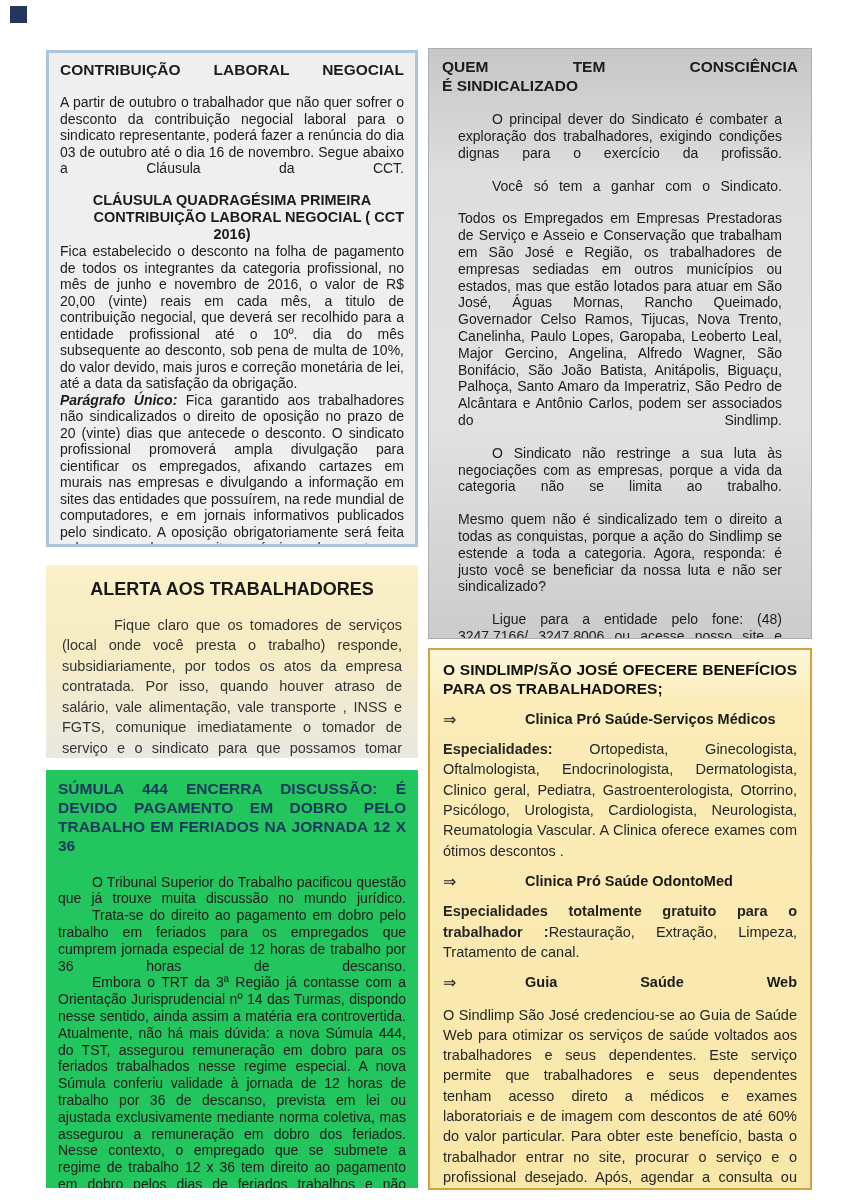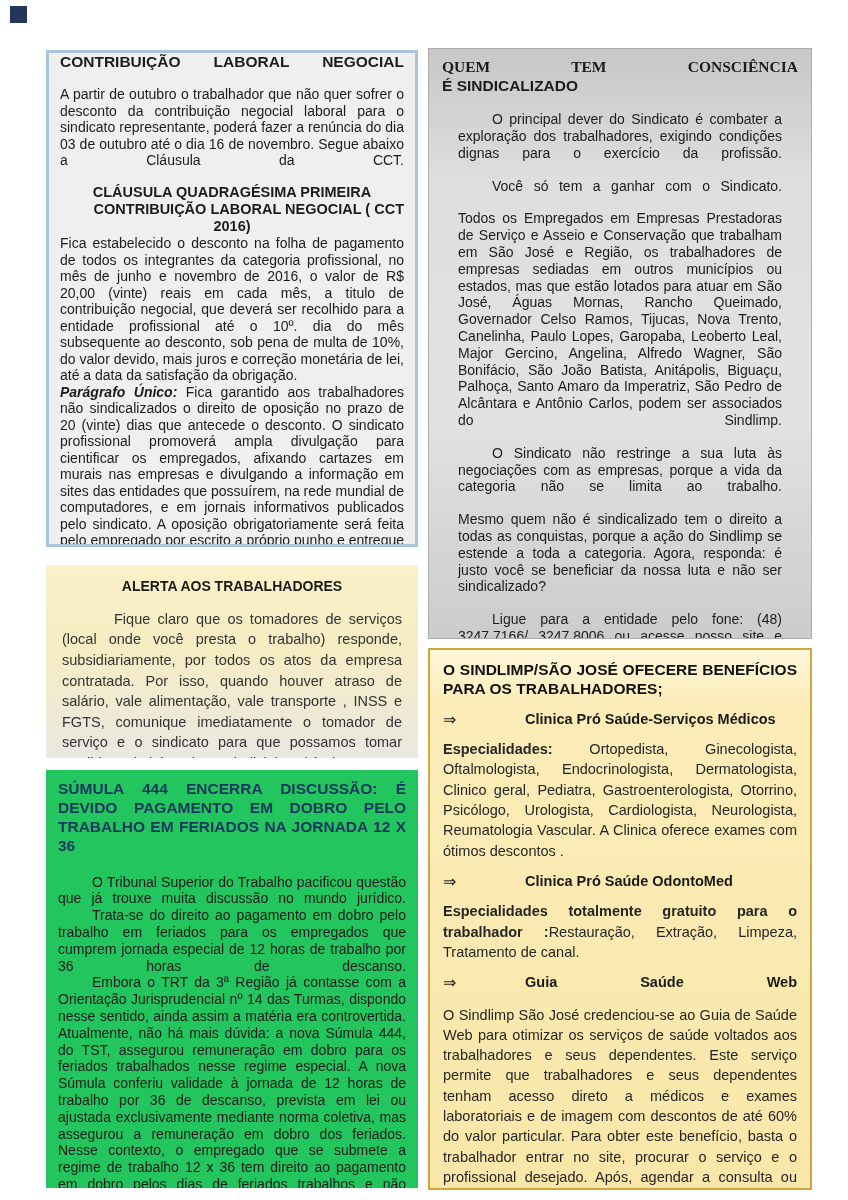--- a/index.html
+++ b/index.html
@@ -21,42 +21,42 @@
   .box {
     position: absolute;
     box-sizing: border-box;
     overflow: hidden;
   }
   
   .box-contribuicao {
     left: 46px; top: 50px; width: 372px; height: 497px;
     background: #efefef;
     border: 3px solid #aac4dd;
-    padding: 0 11px 6px 11px;
+    padding: 8px 11px 6px 11px;
     font-size: 14px; line-height: 1.18;
     text-align: justify;
   }
   .box-contribuicao .box-title {
     font-weight: bold; font-size: 15.5px;
     text-align: justify; text-align-last: justify;
     margin-bottom: 15px;
   }
   .box-contribuicao .p1 { text-align-last: justify; margin-bottom: 15px; }
   .clause-heading { font-weight: bold; text-align: right; text-align-last: center; font-size: 14.5px; }
   .lead-bi { font-weight: bold; font-style: italic; }
   
   .box-alerta {
     left: 46px; top: 565px; width: 372px; height: 193px;
     background: linear-gradient(180deg, #fbf1c8 0%, #f6ecc4 45%, #e9e8e2 100%);
     padding: 12px 16px;
     font-size: 14.5px; line-height: 1.42; color: #333333;
     text-align: justify;
   }
   .box-alerta .box-title {
-    font-weight: bold; font-size: 14px; color: #1a1a1a;
+    font-weight: bold; font-size: 18px; color: #1a1a1a;
     text-align: center; text-align-last: center;
     margin-bottom: 12px;
   }
   .box-alerta .body { text-indent: 52px; }
   
   .box-sumula {
     left: 46px; top: 770px; width: 372px; height: 418px;
     background: #22c55e;
     padding: 10px 12px;
     font-size: 14px; line-height: 1.2;
@@ -75,21 +75,21 @@
   .box-consciencia {
     left: 428px; top: 48px; width: 384px; height: 591px;
     background: linear-gradient(180deg, #c7c7c7 0%, #dedede 22%, #e2e2e2 62%, #cccccc 100%);
     border: 1px solid #adadad;
     padding: 9px 13px;
     font-size: 14px; line-height: 1.2;
     text-align: justify;
   }
   .box-consciencia .title-l1 {
     font-weight: bold; font-size: 15.5px;
-    text-align: justify; text-align-last: justify; font-family: Liberation Serif, serif;
+    text-align: justify; text-align-last: justify;
   }
   .box-consciencia .title-l2 {
     font-weight: bold; font-size: 15.5px;
     text-align: left; text-align-last: left;
     margin-bottom: 2px;
   }
   .box-consciencia p { margin: 16px; }
   .box-consciencia .indent { text-indent: 34px; }
   .box-consciencia .jlast { text-align-last: justify; }
   .box-consciencia .plain { text-align: left; text-align-last: left; }

